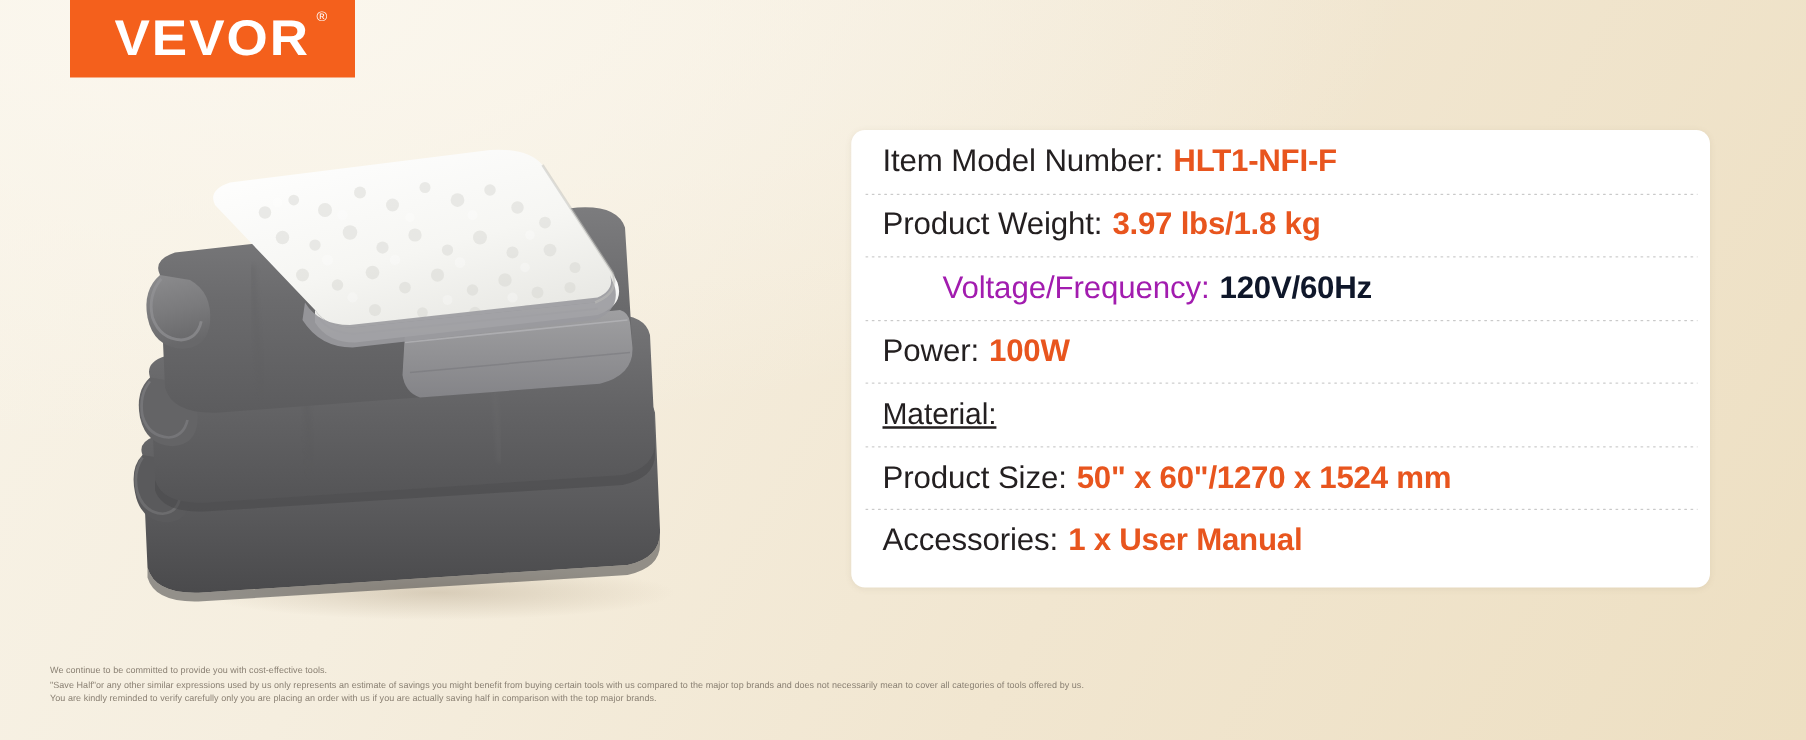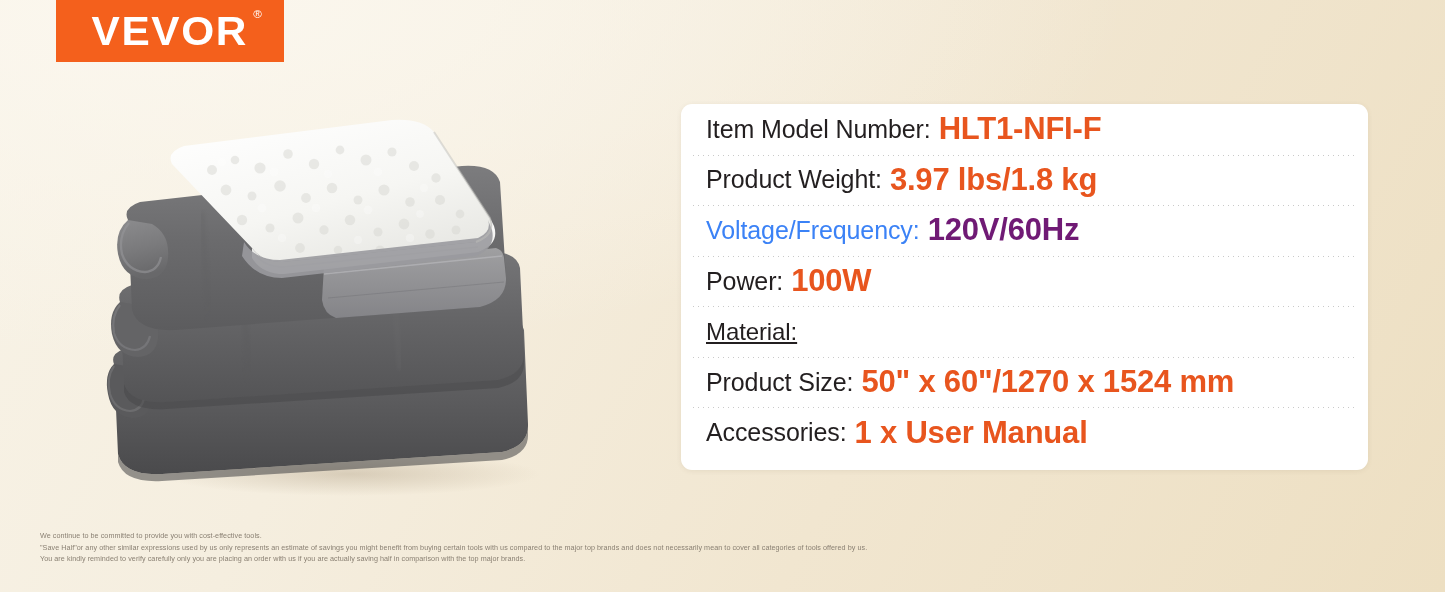--- a/index.html
+++ b/index.html
@@ -83,21 +83,21 @@
     background-position:left center;
   }
   .spec-label {
     color:#231F20;
     font-size:25px;
     font-weight:normal;
     letter-spacing:-0.1px;
   }
   .spec-value {
     color:#E8551E;
-    font-size:31px;
+    font-size:25px;
     font-weight:bold;
     letter-spacing:-0.2px;
     margin-left:8px;
   }
   .spec-row.tight .spec-label,
   .spec-row.tight .spec-value { font-size:24px; }
 
   
   .disclaimer {
     position:absolute;
@@ -272,22 +272,22 @@
 <div class="spec-card" id="spec-card">
     <div class="spec-row">
       <span class="spec-label" style="color: rgb(35, 31, 32);">Item Model Number:</span>
       <span class="spec-value" style="color: rgb(232, 85, 30);">HLT1-NFI-F</span>
     </div>
     <div class="spec-row">
       <span class="spec-label" style="color: rgb(35, 31, 32);">Product Weight:</span>
       <span class="spec-value" style="color: rgb(232, 85, 30);">3.97 lbs/1.8 kg</span>
     </div>
     <div class="spec-row">
-      <span class="spec-label" style="color: #3b82f6;">Voltage/Frequency:</span>
-      <span class="spec-value" style="color: #701a75;">120V/60Hz</span>
+      <span class="spec-label" style="color: #a21caf; margin-left: 48px;">Voltage/Frequency:</span>
+      <span class="spec-value" style="color: #0f172a;">120V/60Hz</span>
     </div>
     <div class="spec-row">
       <span class="spec-label" style="color: rgb(35, 31, 32);">Power:</span>
       <span class="spec-value" style="color: rgb(232, 85, 30);">100W</span>
     </div>
     <div class="spec-row tight">
       <span class="spec-label" style="color: rgb(35, 31, 32); text-decoration: underline;">Material:</span>
     </div>
     <div class="spec-row">
       <span class="spec-label" style="color: rgb(35, 31, 32);">Product Size:</span>

